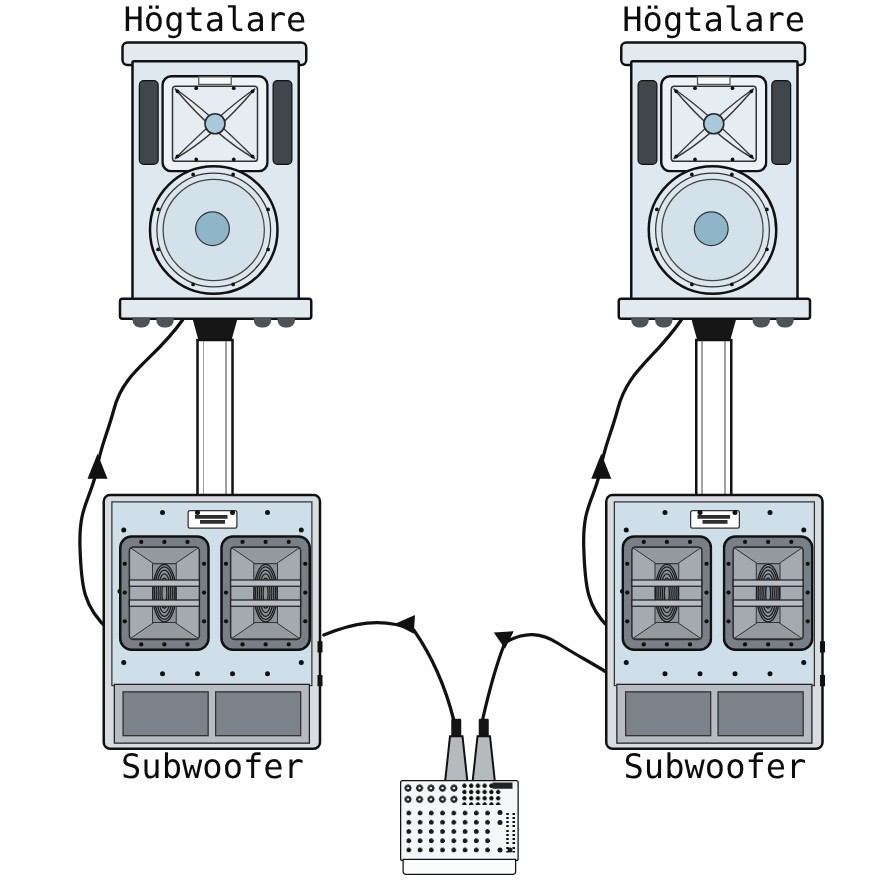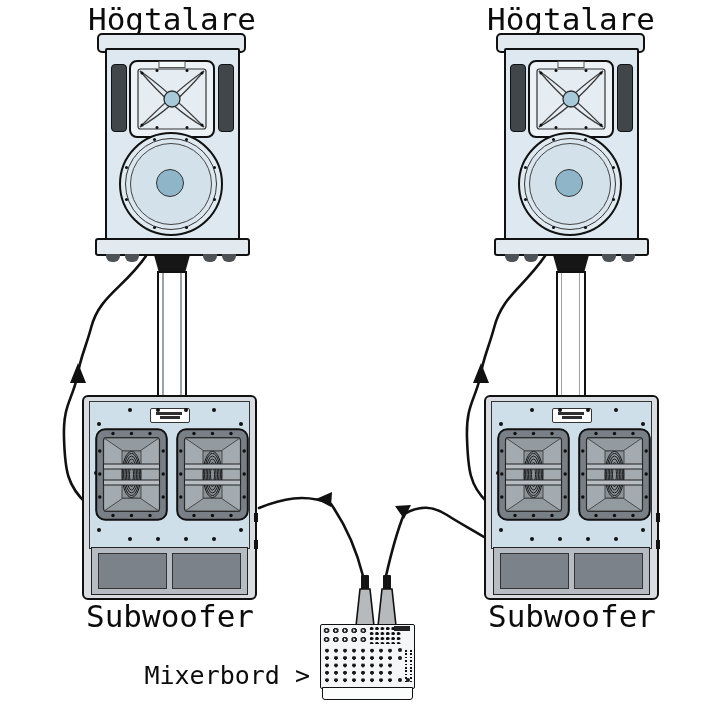--- a/index.html
+++ b/index.html
@@ -1,18 +1,18 @@
 <!DOCTYPE html>
 <html><head>
 <meta charset="utf-8">
 <style>
   html,body{margin:0;padding:0;background:#fff;}
   #canvas{position:relative;width:704px;height:704px;background:#fff;overflow:hidden;
           font-family:"DejaVu Sans Mono","Liberation Mono",monospace;color:#111;}
-  .lbl{position:absolute;font-size:31px;font-weight:500;letter-spacing:0;color:#0c0c0c;white-space:pre;}
+  .lbl{position:absolute;font-size:27px;font-weight:500;letter-spacing:0;color:#0c0c0c;white-space:pre;}
   .lbl.center{text-align:center;}
   
   #cables{position:absolute;left:0;top:0;z-index:2;pointer-events:none;}
   
   .speaker{position:absolute;top:33px;width:155px;height:230px;z-index:3;}
   .cap{position:absolute;left:2px;top:0;width:145px;height:16px;background:#e3eaef;border:2px solid #111;border-radius:5px;}
   .body{position:absolute;left:10px;top:15px;width:131px;height:192px;background:#dde8f0;border:2px solid #111;border-radius:2px;}
   .port{position:absolute;top:31px;width:14px;height:66px;background:#41464b;border:1px solid #111;border-radius:4px;}
   .portL{left:16px}.portR{left:123px}
   .hornbox{position:absolute;left:34px;top:27px;width:86px;height:78px;}
@@ -147,21 +147,20 @@
       <path d="M360,589 L370,589 L374,626 L356,626 Z" fill="#b6babd" stroke="#111" stroke-width="1.6"></path>
       <rect x="383" y="575" width="8" height="15" rx="1" fill="#141414"></rect>
       <path d="M382,589 L392,589 L396,626 L378,626 Z" fill="#b6babd" stroke="#111" stroke-width="1.6"></path>
     </g>
   </svg>
 
   <div class="lbl center" style="left:75px;top:1px;width:194px">Högtalare</div>
   <div class="lbl center" style="left:474px;top:1px;width:194px">Högtalare</div>
   <div class="lbl center" style="left:75px;top:598px;width:190px">Subwoofer</div>
   <div class="lbl center" style="left:477px;top:598px;width:190px">Subwoofer</div>
-  <div class="mixLbl">Mixerbord &gt;</div>
 
   <div class="socket" style="left:154px"></div>
   <div class="pole" style="left:157px"></div>
   <div class="speaker" style="left:95px">
     <div class="cap"></div>
     <div class="body"></div>
     <div class="port portL"></div>
     <div class="port portR"></div>
     <svg class="hornbox">
         <use href="#horn"></use>

